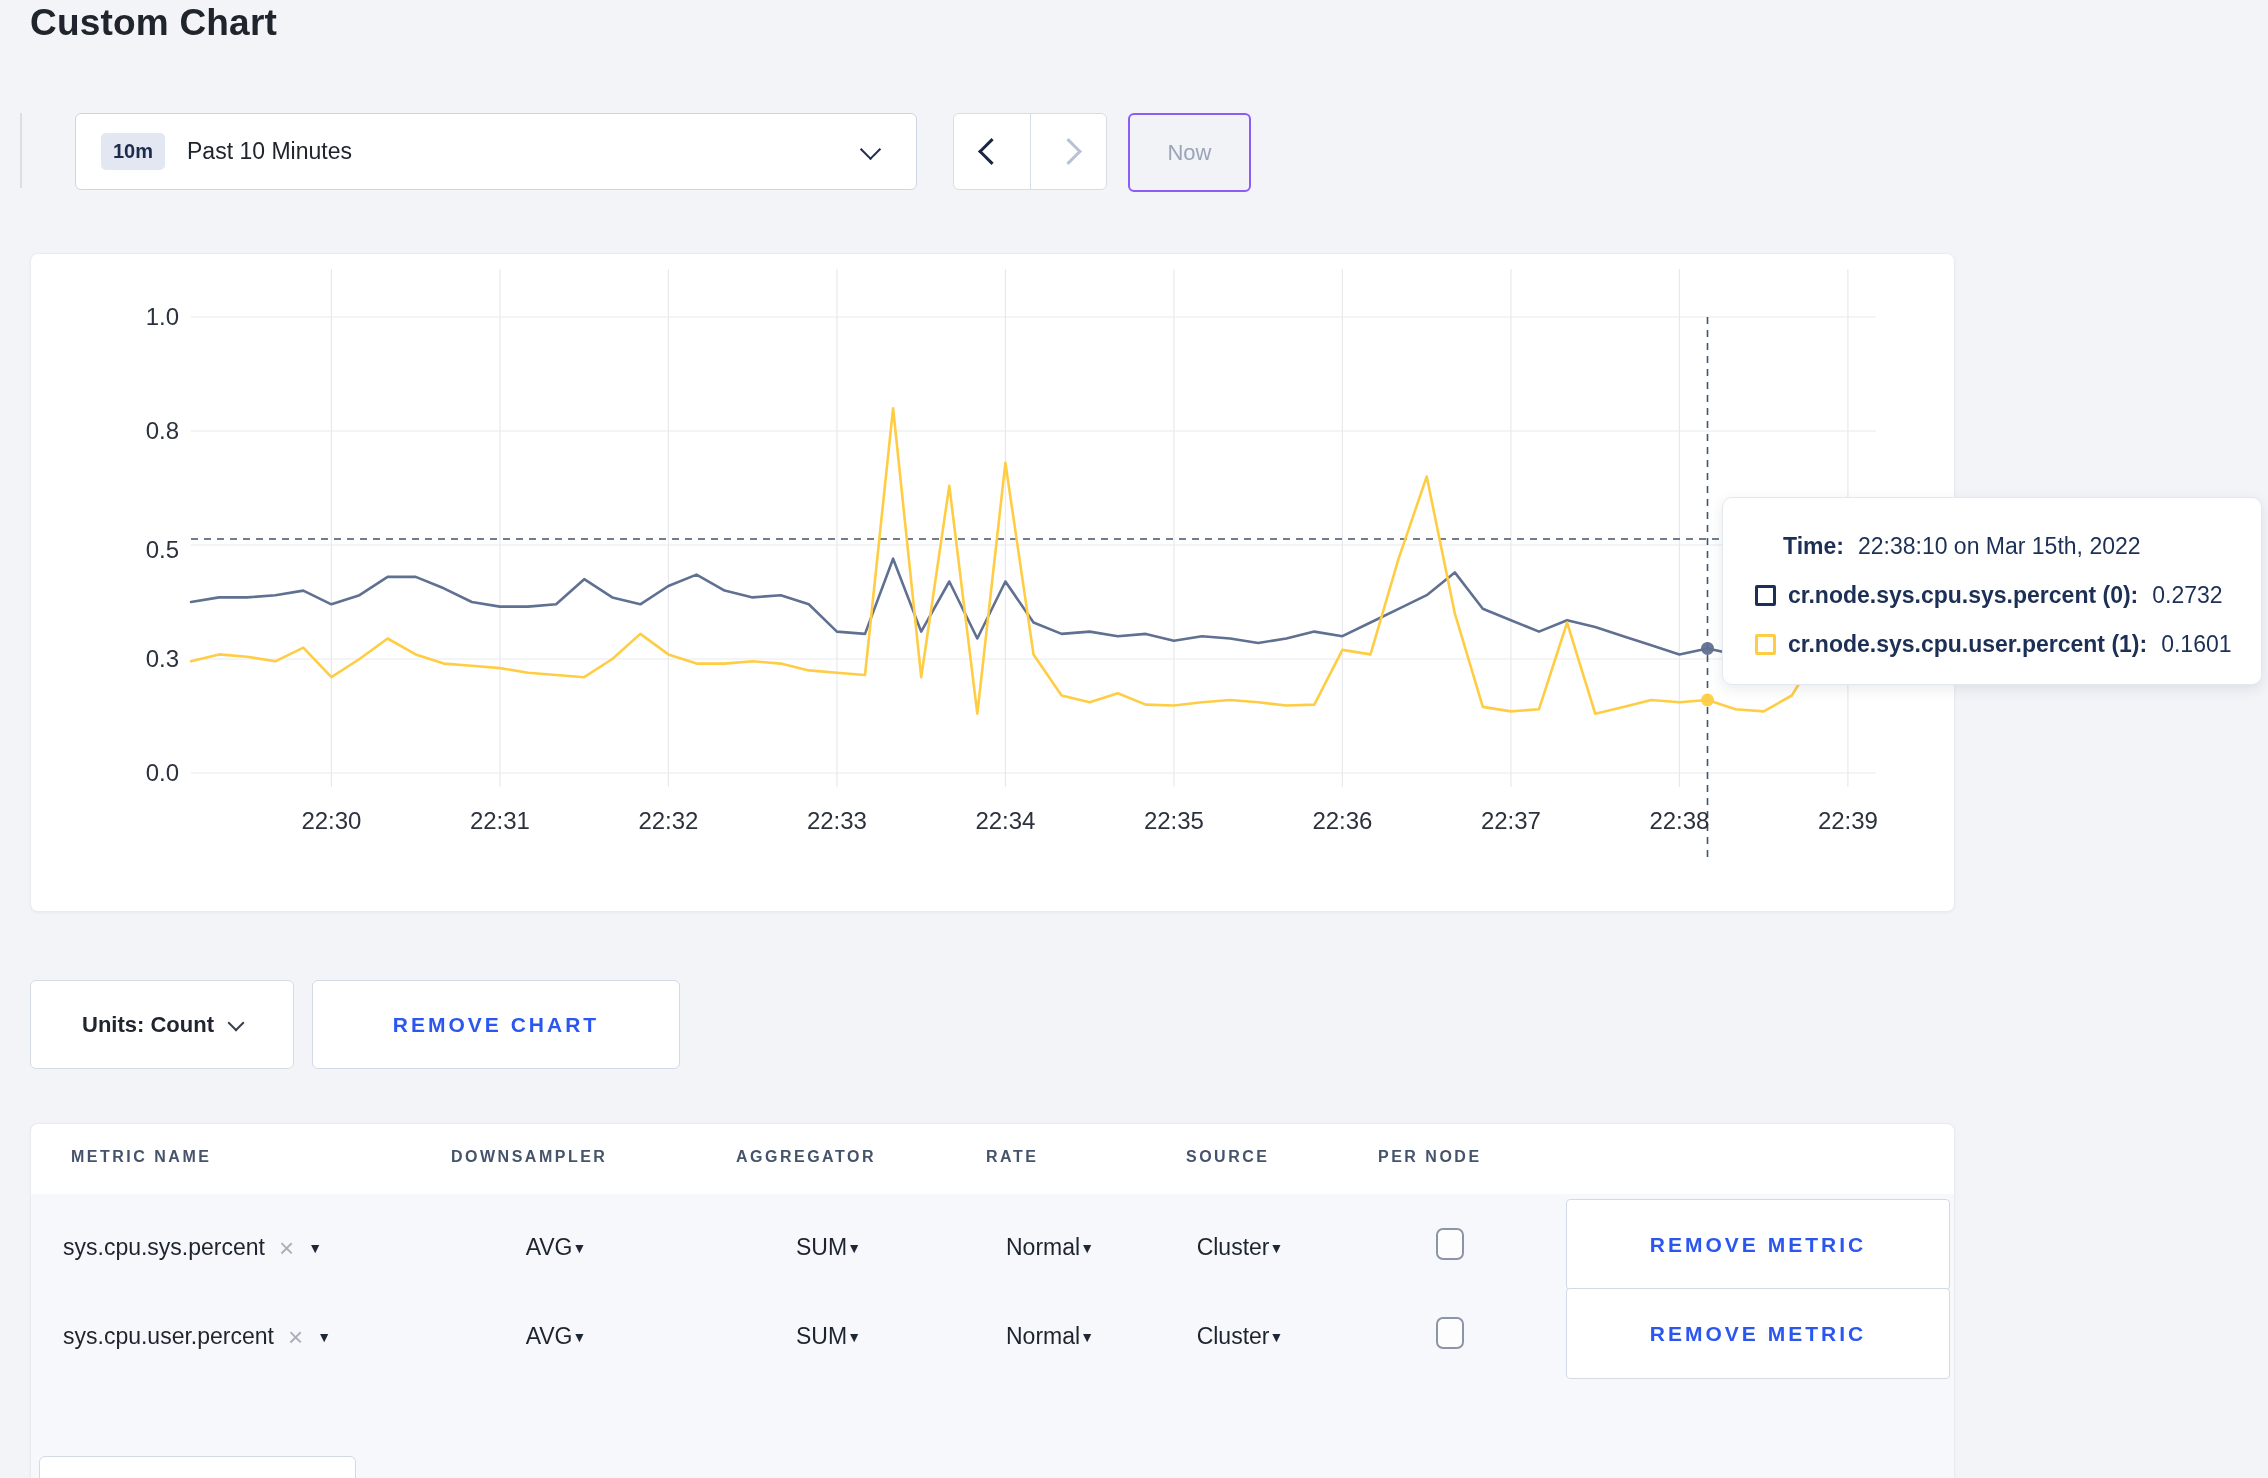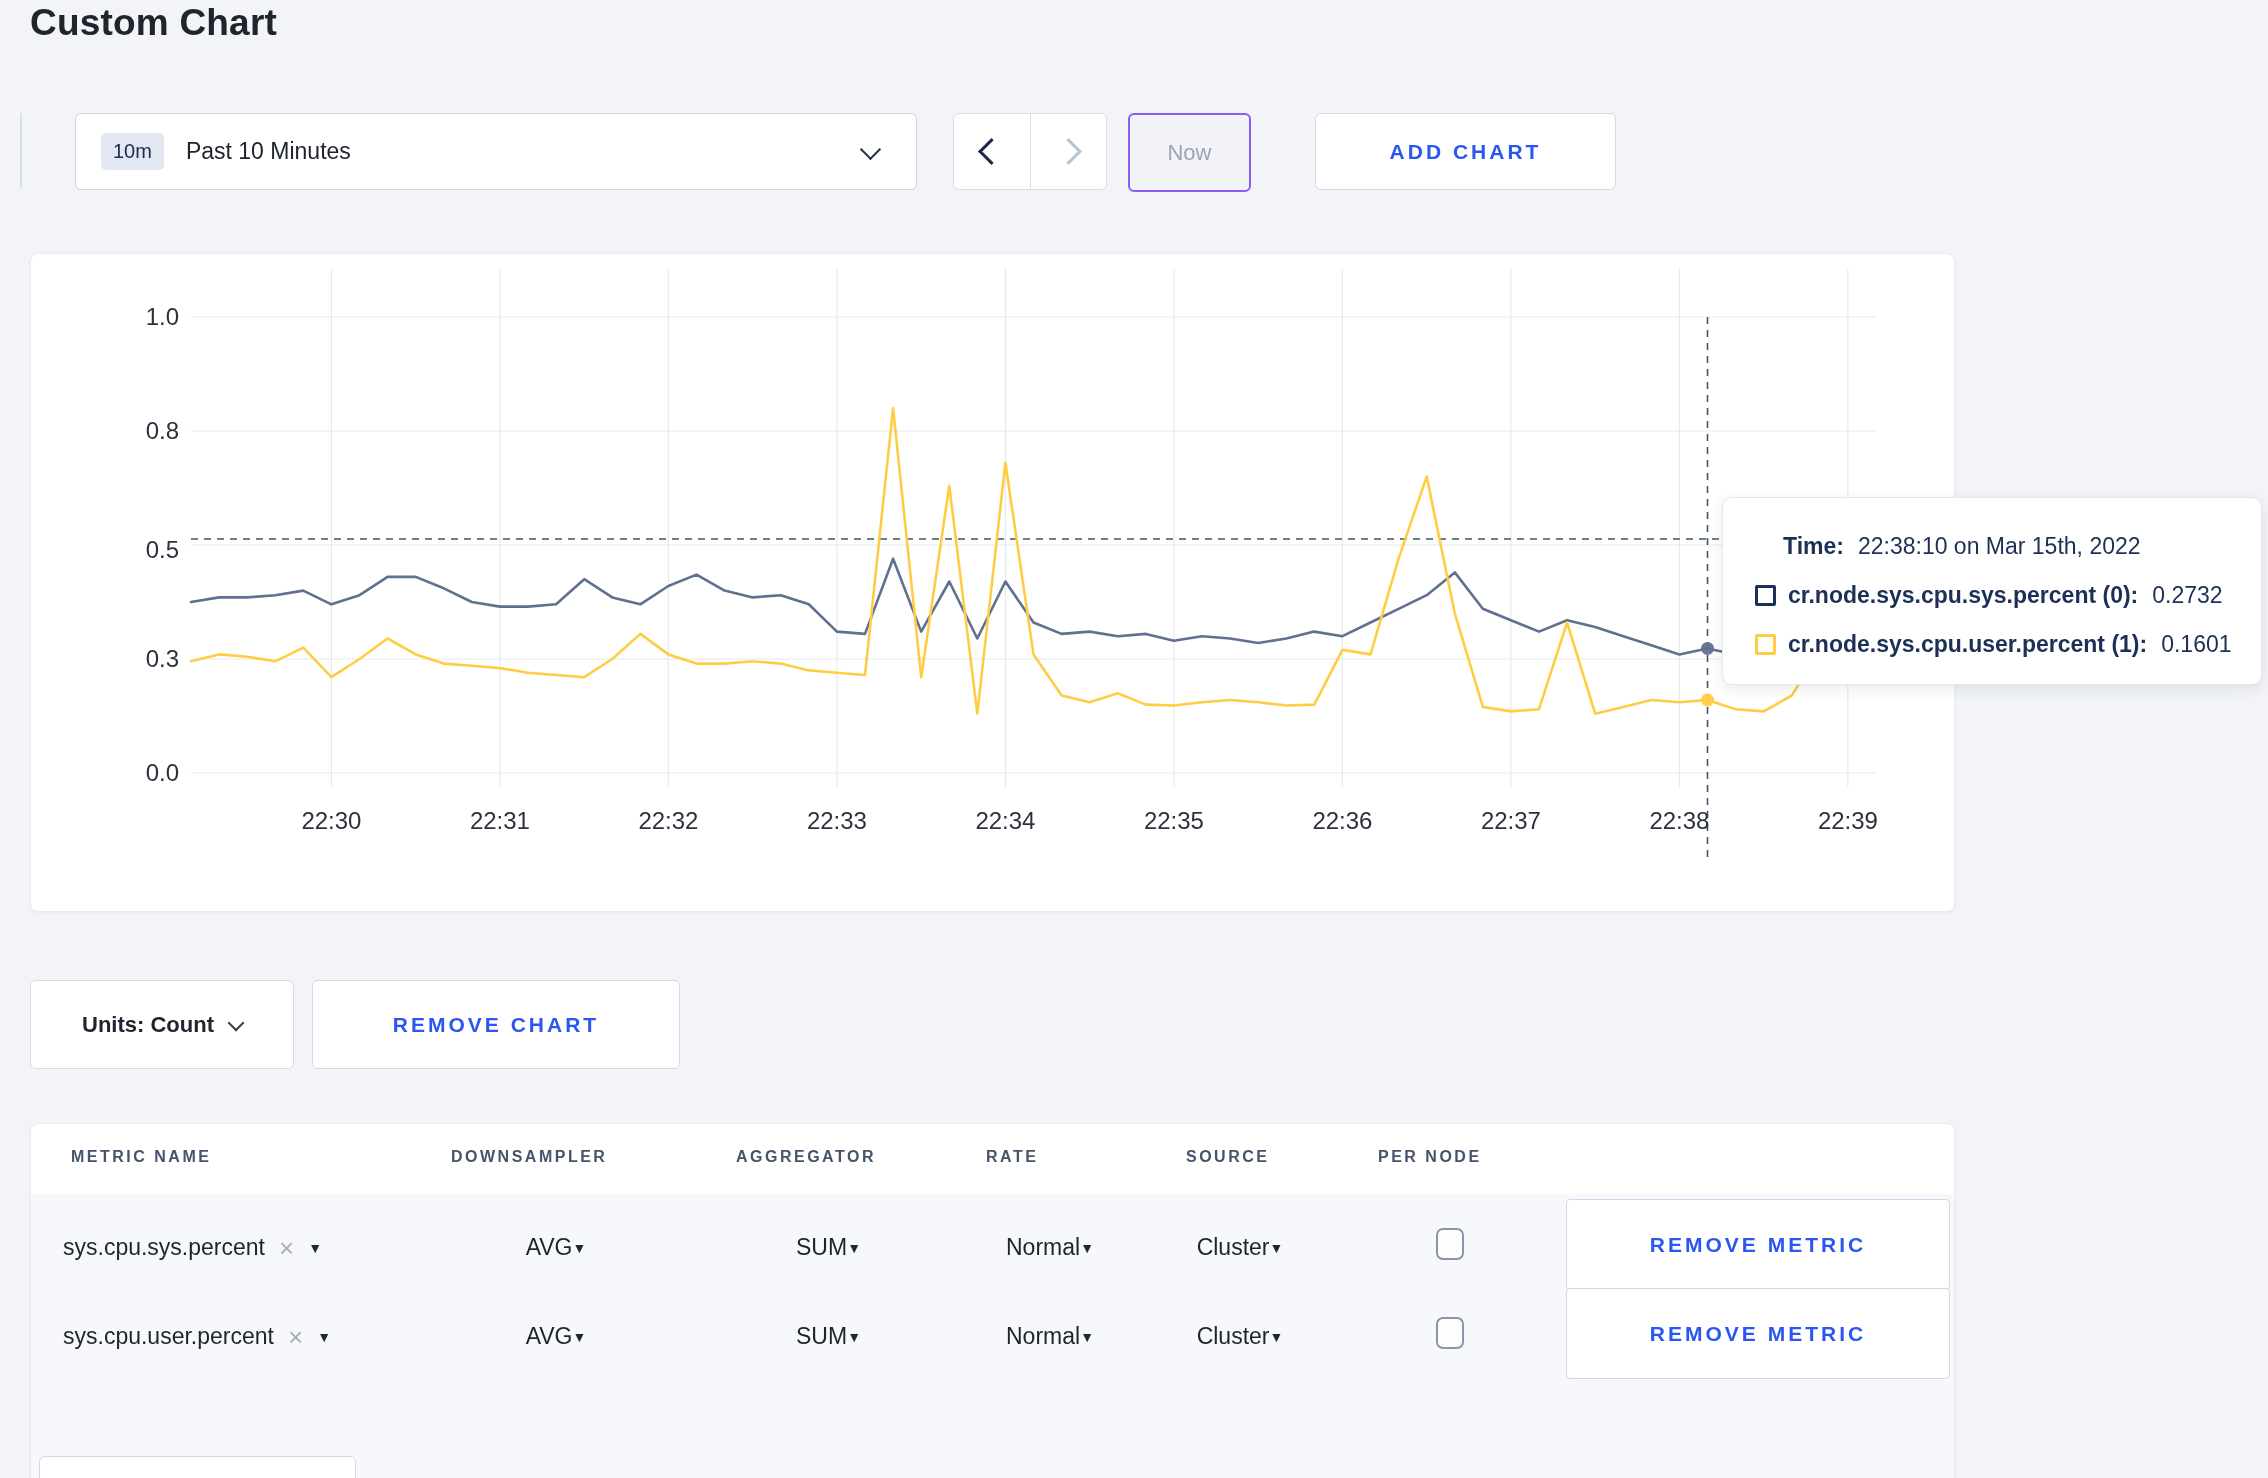--- a/index.html
+++ b/index.html
@@ -4,21 +4,21 @@
 <style>
   html,body{margin:0;padding:0;}
   body{background:#f2f4f8;font-family:"Liberation Sans","DejaVu Sans",sans-serif;}
   .page{position:relative;width:2268px;height:1478px;overflow:hidden;background:#f2f4f8;}
   .abs{position:absolute;}
   .card{background:#fff;border:1px solid #e8ecf2;border-radius:8px;box-shadow:0 1px 3px rgba(45,55,85,.05);}
   .page-title{left:30px;top:2px;font-size:37px;font-weight:600;color:#20242c;letter-spacing:.2px;}
   
   .tb-divider{left:20px;top:113px;width:2px;height:75px;background:#d9dee8;}
   .time-select{left:75px;top:113px;width:840px;height:75px;background:#fff;border:1px solid #ccd5e3;border-radius:6px;display:flex;align-items:center;cursor:pointer;}
-  .ts-badge{margin-left:25px;background:#e2e7f1;border-radius:5px;padding:7px 12px;font-size:20px;font-weight:400;color:#1d2b4e;}
+  .ts-badge{margin-left:25px;background:#e2e7f1;border-radius:5px;padding:7px 12px;font-size:20px;font-weight:700;color:#1d2b4e;}
   .ts-label{margin-left:22px;font-size:23px;color:#20242c;}
   .chev{width:13px;height:13px;border-right:2.5px solid #1d2b4e;border-bottom:2.5px solid #1d2b4e;transform:rotate(45deg);}
   .ts-chev{position:absolute;right:38px;top:28px;}
   .nav-group{left:953px;top:113px;width:152px;height:75px;border:1px solid #d7dde8;border-radius:6px;background:#fff;display:flex;}
   .nav-btn{flex:1;display:flex;align-items:center;justify-content:center;cursor:pointer;}
   .nav-btn + .nav-btn{border-left:1px solid #d7dde8;}
   .arrow{width:16px;height:16px;border-top:3px solid;border-right:3px solid;}
   .arrow.left{transform:rotate(-135deg);border-color:#1b2742;}
   .arrow.right{transform:rotate(45deg);border-color:#b9c2d4;}
   .now-btn{left:1128px;top:113px;width:119px;height:75px;background:#f1f3f7;border:2px solid #8b5cf6;border-radius:6px;
@@ -78,21 +78,20 @@
     <div class="nav-btn">
         <span class="arrow left"></span>
       </div>
     <div class="nav-btn">
         <span class="arrow right"></span>
       </div>
   </div>
 
   <div class="abs now-btn">Now</div>
 
-  <div class="abs blue-btn add-chart">ADD CHART</div>
 
   <div class="abs card chart-card">
     <svg width="1923" height="657" viewBox="0 0 1923 657">
         <line x1="160" x2="1845" y1="63" y2="63" stroke="#e8e9ec" stroke-width="1.2"></line>
         <line x1="160" x2="1845" y1="177" y2="177" stroke="#e8e9ec" stroke-width="1.2"></line>
         <line x1="160" x2="1845" y1="291" y2="291" stroke="#e8e9ec" stroke-width="1.2"></line>
         <line x1="160" x2="1845" y1="405" y2="405" stroke="#e8e9ec" stroke-width="1.2"></line>
         <line x1="160" x2="1845" y1="519" y2="519" stroke="#e8e9ec" stroke-width="1.2"></line>
         <line x1="300.41666666666663" x2="300.41666666666663" y1="15" y2="533" stroke="#e8e9ec" stroke-width="1.2"></line>
         <line x1="468.91666666666663" x2="468.91666666666663" y1="15" y2="533" stroke="#e8e9ec" stroke-width="1.2"></line>

